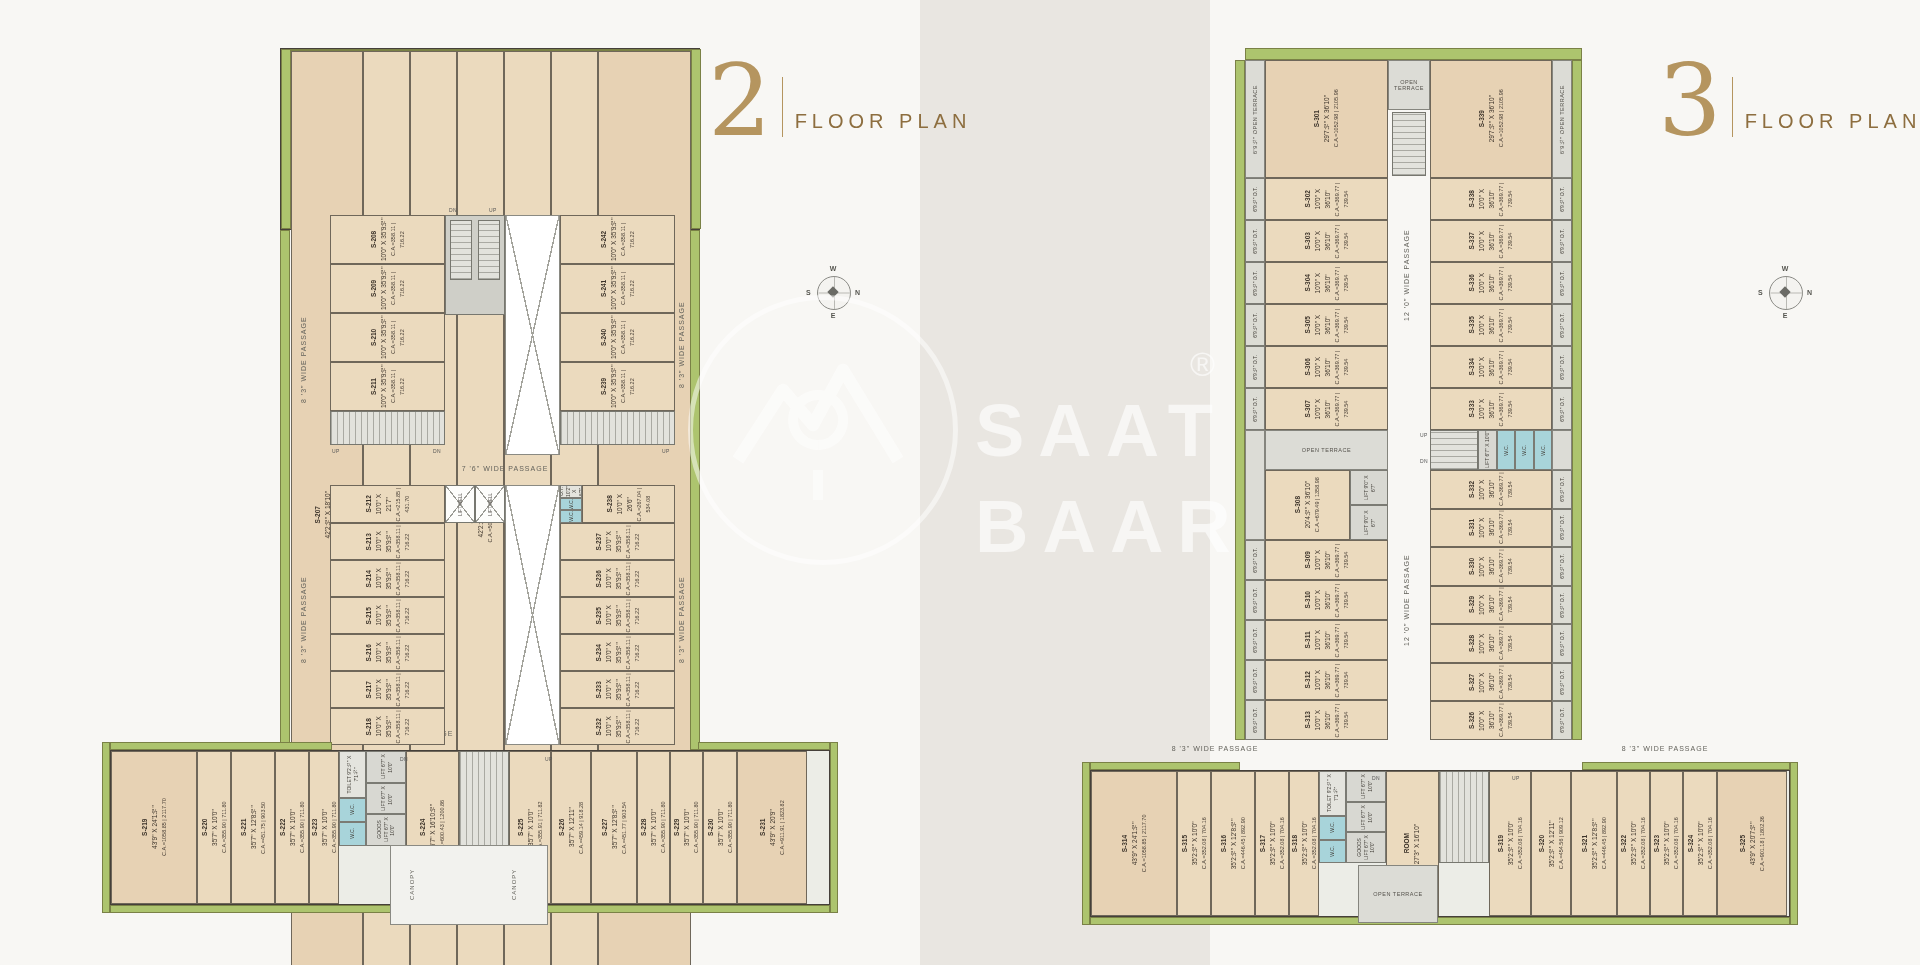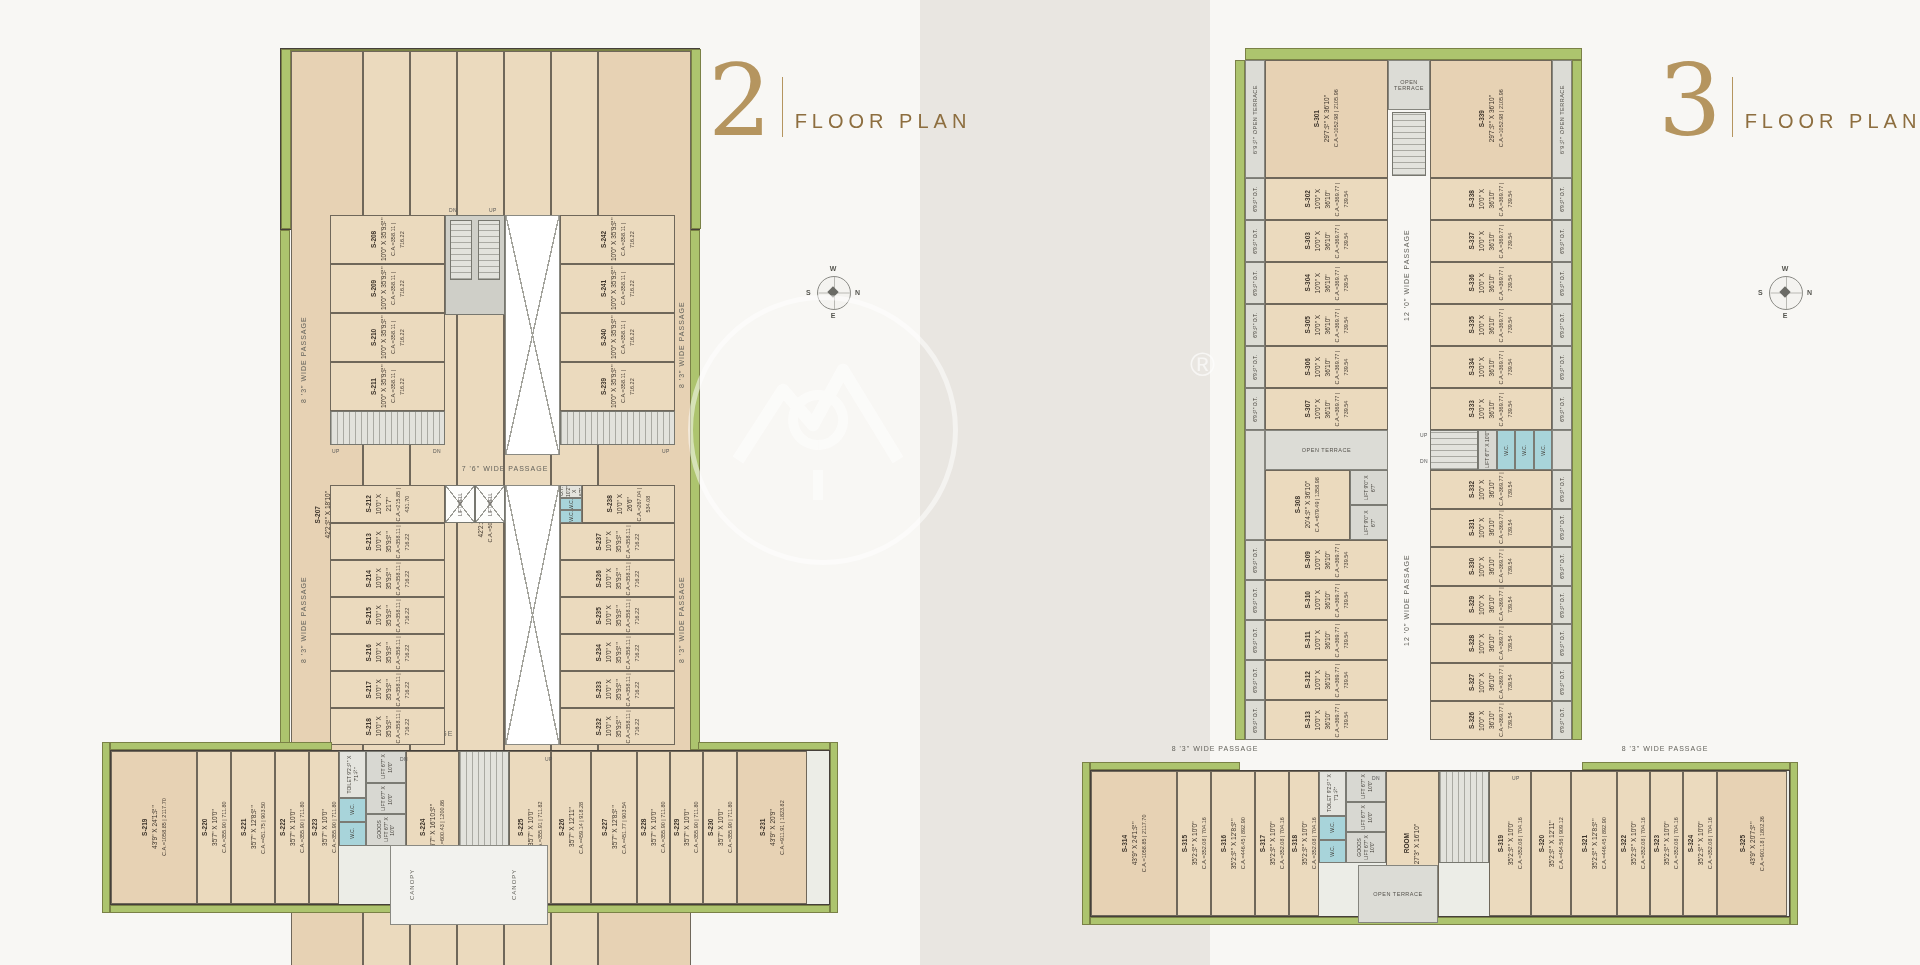--- a/index.html
+++ b/index.html
@@ -977,14 +977,18 @@
       <div class="c-needle"></div>
     </div>
   </div>
 
   <div class="wm-circle wm">
     <svg viewBox="0 0 100 100" width="250" height="250" style="opacity:.5;">
       <path d="M18 64 L36 36 L48 50 L60 28 L82 64" fill="none" stroke="#ffffff" stroke-width="5" stroke-linejoin="round"></path>
       <path d="M50 58 a10 10 0 1 1 0.1 0 M50 68 L50 80" fill="none" stroke="#ffffff" stroke-width="4"></path>
     </svg>
   </div>
+  <div class="wm-text wm">
+    <div>SAAT</div>
+    <div>BAAR</div>
+  </div>
   <span class="wm-reg wm">®</span>
 </div>
 
 </body></html>

